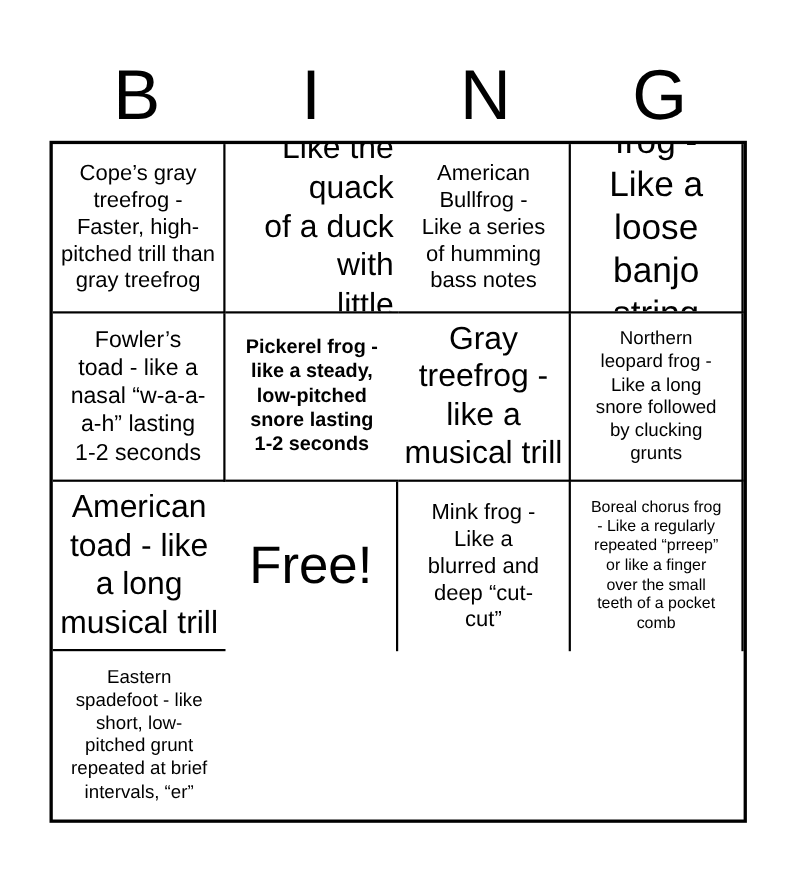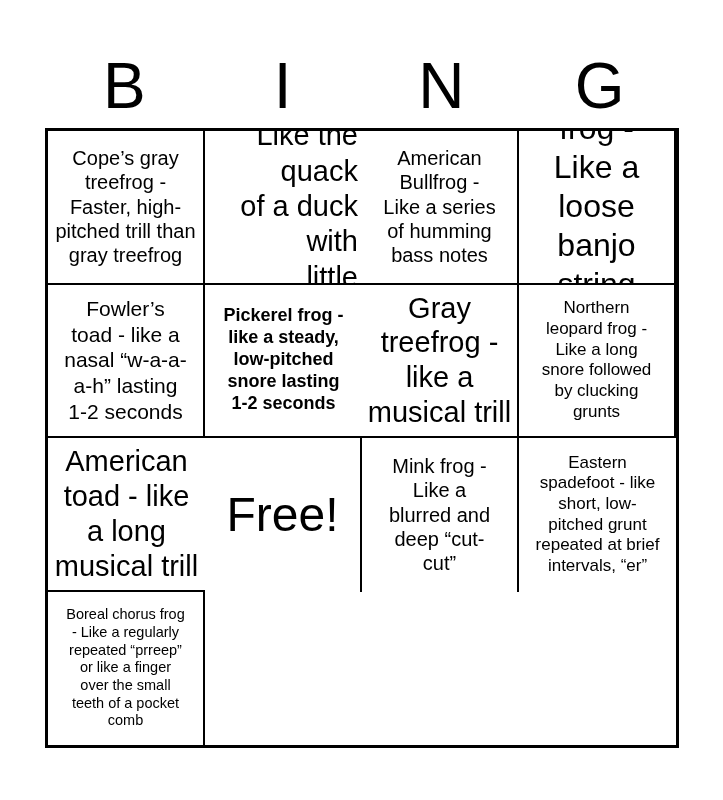--- a/index.html
+++ b/index.html
@@ -131,28 +131,28 @@
 toad - like
 a long
 musical trill</div>
 
     <div class="cell fs48 last-row">Free!</div>
     <div class="cell fs20 last-row">Mink frog -
 Like a
 blurred and
 deep “cut-
 cut”</div>
-    <div class="cell fs17 last-row last-col">Eastern
-spadefoot - like
-short, low-
-pitched grunt
-repeated at brief
-intervals, “er”</div>
     <div class="cell fs14-5 last-row">Boreal chorus frog
 - Like a regularly
 repeated “prreep”
 or like a finger
 over the small
 teeth of a pocket
 comb</div>
+    <div class="cell fs17 last-row last-col">Eastern
+spadefoot - like
+short, low-
+pitched grunt
+repeated at brief
+intervals, “er”</div>
   </div>
 
 </div>
 
 </body></html>

